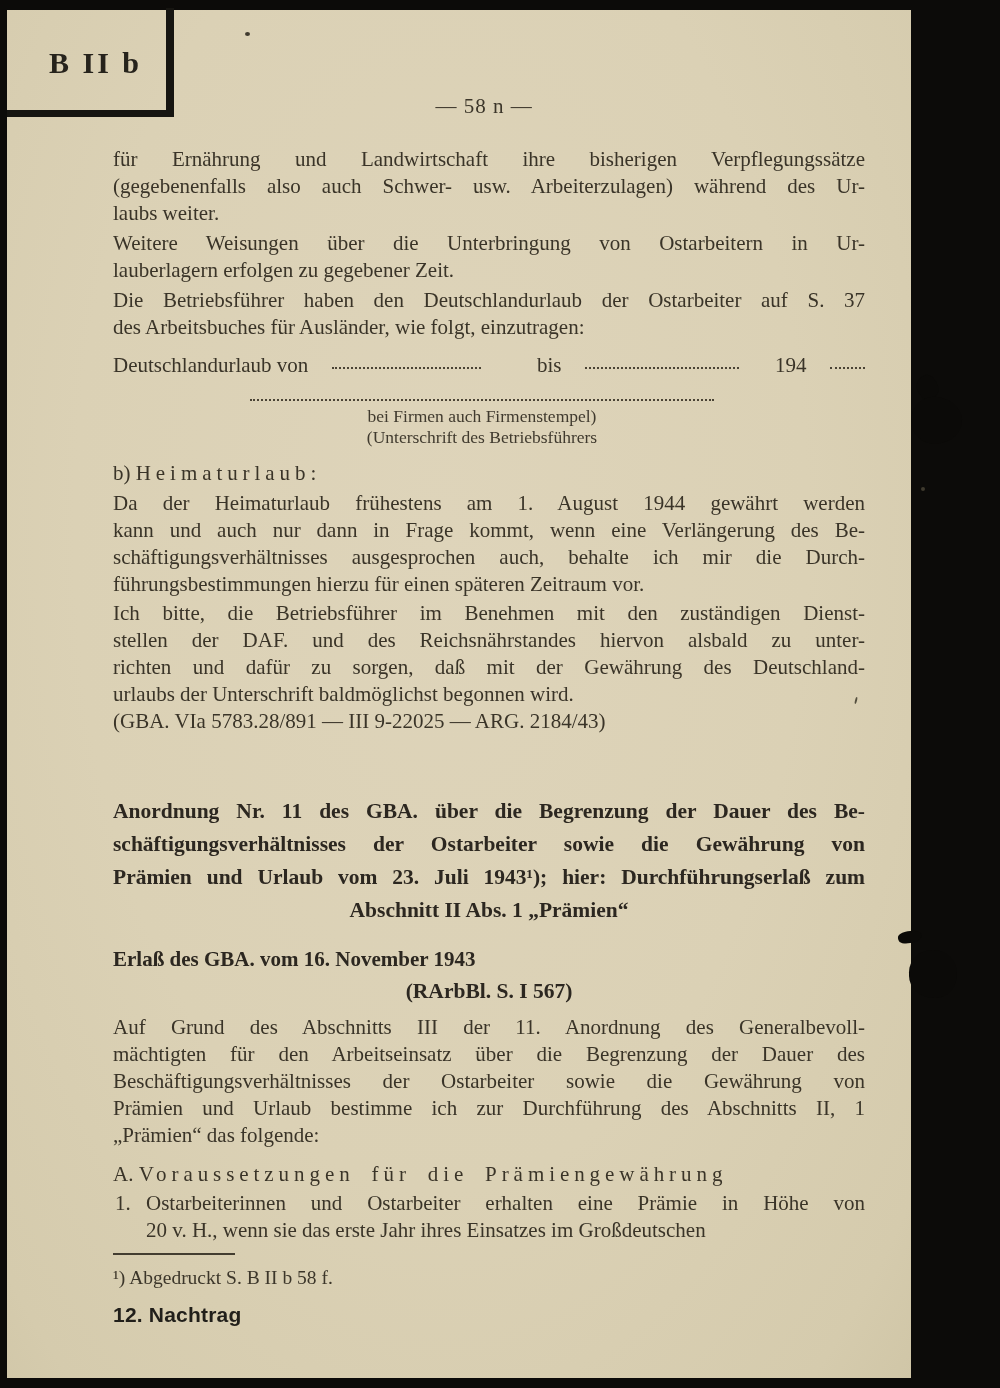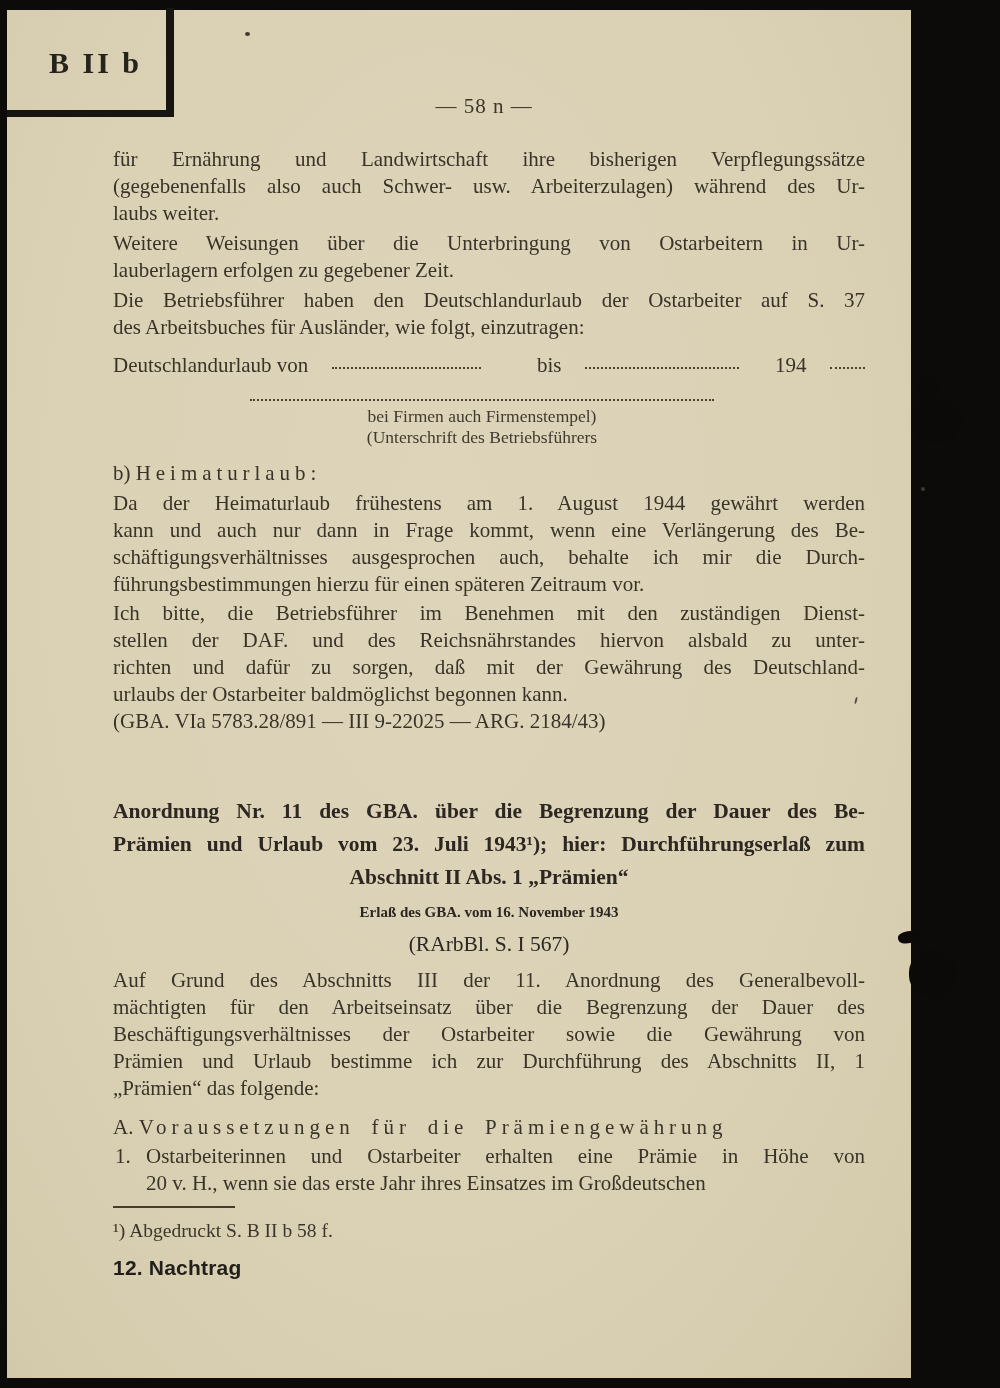--- a/index.html
+++ b/index.html
@@ -49,22 +49,22 @@
   .form-gap{display:inline-block;width:10px;}
   
   .sig-rule{margin-top:20px;margin-left:137px;width:464px;border-top:2.5px dotted #4a4335;height:0;}
   .sig-caption{margin-top:5px;margin-left:137px;width:464px;text-align:center;font-size:17.5px;line-height:21px;color:#403a2e;}
   
   .spaced-head{margin-top:12px;white-space:nowrap;}
   .spaced-head .sp{letter-spacing:0.235em;word-spacing:0.32em;}
   .gba-line{margin-top:0;}
   
   .decree-head{margin-top:60px;font-weight:bold;font-size:21.5px;line-height:33px;color:#2c2720;}
-  .decree-sub{margin-top:2px;font-weight:bold;font-size:15px;line-height:32px;text-align:center;color:#2c2720;}
-  .decree-sub2{font-weight:normal;font-size:21.5px;line-height:32px;text-align:center;color:#2c2720;}
+  .decree-sub{margin-top:16px;font-weight:bold;font-size:21px;line-height:32px;color:#2c2720;}
+  .decree-sub2{font-weight:bold;font-size:21.5px;line-height:32px;text-align:center;color:#2c2720;}
   
   .list-item{display:flex;margin-top:2px;}
   .list-marker{width:31px;flex:0 0 31px;padding-left:2px;}
   .list-body{flex:1;}
   
   .foot-rule{margin-top:9px;width:122px;border-top:2px solid #433d30;height:0;}
   .footnote{margin-top:11px;font-size:19.5px;line-height:24px;color:#3c362a;}
   .supplement{margin-top:11px;font-family:"Liberation Sans", sans-serif;font-weight:bold;font-size:21px;color:#211f1a;letter-spacing:0.2px;}
   
   .blot{position:absolute;background:#0b0a08;}
@@ -131,27 +131,28 @@
         <div class="jline">Da der Heimaturlaub frühestens am 1. August 1944 gewährt werden</div>
         <div class="jline">kann und auch nur dann in Frage kommt, wenn eine Verlängerung des Be-</div>
         <div class="jline">schäftigungsverhältnisses ausgesprochen auch, behalte ich mir die Durch-</div>
         <div class="jline last">führungsbestimmungen hierzu für einen späteren Zeitraum vor.</div>
       </div>
 
     <div class="par mt2">
         <div class="jline">Ich bitte, die Betriebsführer im Benehmen mit den zuständigen Dienst-</div>
         <div class="jline">stellen der DAF. und des Reichsnährstandes hiervon alsbald zu unter-</div>
         <div class="jline">richten und dafür zu sorgen, daß mit der Gewährung des Deutschland-</div>
-        <div class="jline last">urlaubs der Ostarbeiter baldmöglichst begonnen kann.</div>
+        <div class="jline last">urlaubs der Unterschrift baldmöglichst begonnen wird.</div>
       </div>
 
     <div class="gba-line">(GBA. VIa 5783.28/891 — III 9-22025 — ARG. 2184/43)</div>
 
     <div class="decree-head">
         <div class="jline">Anordnung Nr. 11 des GBA. über die Begrenzung der Dauer des Be-</div>
+        <div class="jline">schäftigungsverhältnisses der Ostarbeiter sowie die Gewährung von</div>
         <div class="jline">Prämien und Urlaub vom 23. Juli 1943¹); hier: Durchführungserlaß zum</div>
         <div class="jline center-last">Abschnitt II Abs. 1 „Prämien“</div>
       </div>
 
     <div class="decree-sub">Erlaß des GBA. vom 16. November 1943</div>
     <div class="decree-sub2">(RArbBl. S. I 567)</div>
 
     <div class="par mt7">
         <div class="jline">Auf Grund des Abschnitts III der 11. Anordnung des Generalbevoll-</div>
         <div class="jline">mächtigten für den Arbeitseinsatz über die Begrenzung der Dauer des</div>

